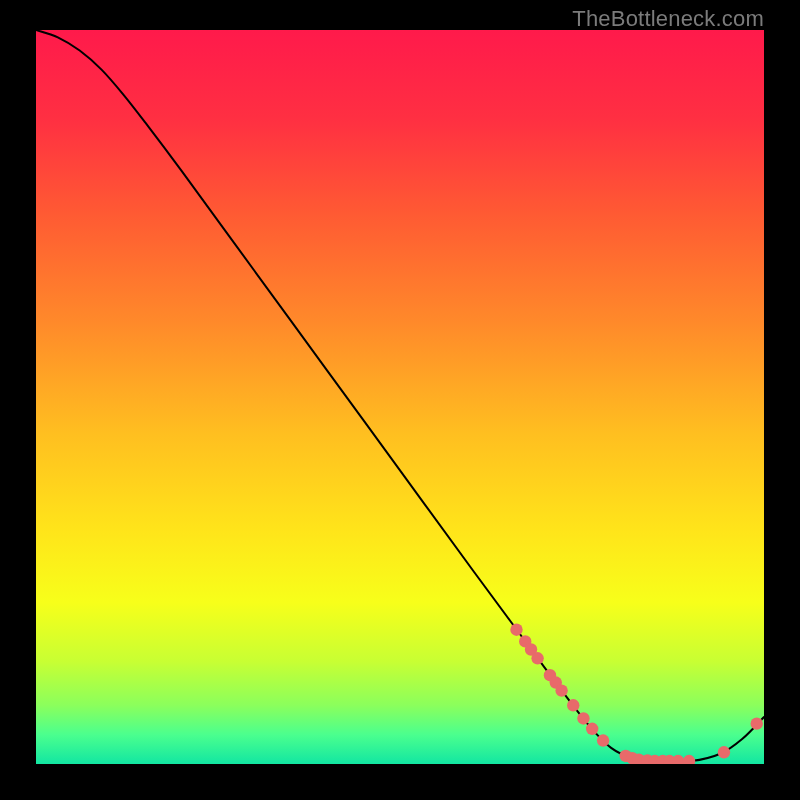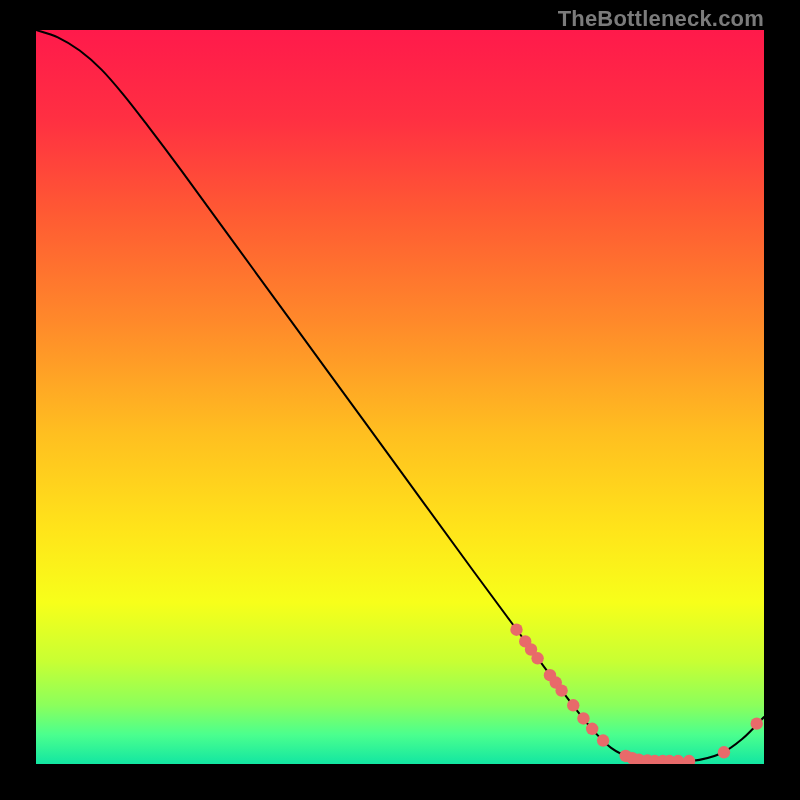--- a/index.html
+++ b/index.html
@@ -23,21 +23,21 @@
     width: 728px;
     height: 734px;
   }
   .watermark {
     position: absolute;
     top: 6px;
     right: 36px;
     color: #7b7b7b;
     font-family: Arial, Helvetica, sans-serif;
     font-size: 22px;
-    font-weight: 700;
+    font-weight: 400;
     letter-spacing: 0.2px;
   }
   svg {
     display: block;
   }
 </style>
 </head>
 <body>
 
 <div class="frame">

